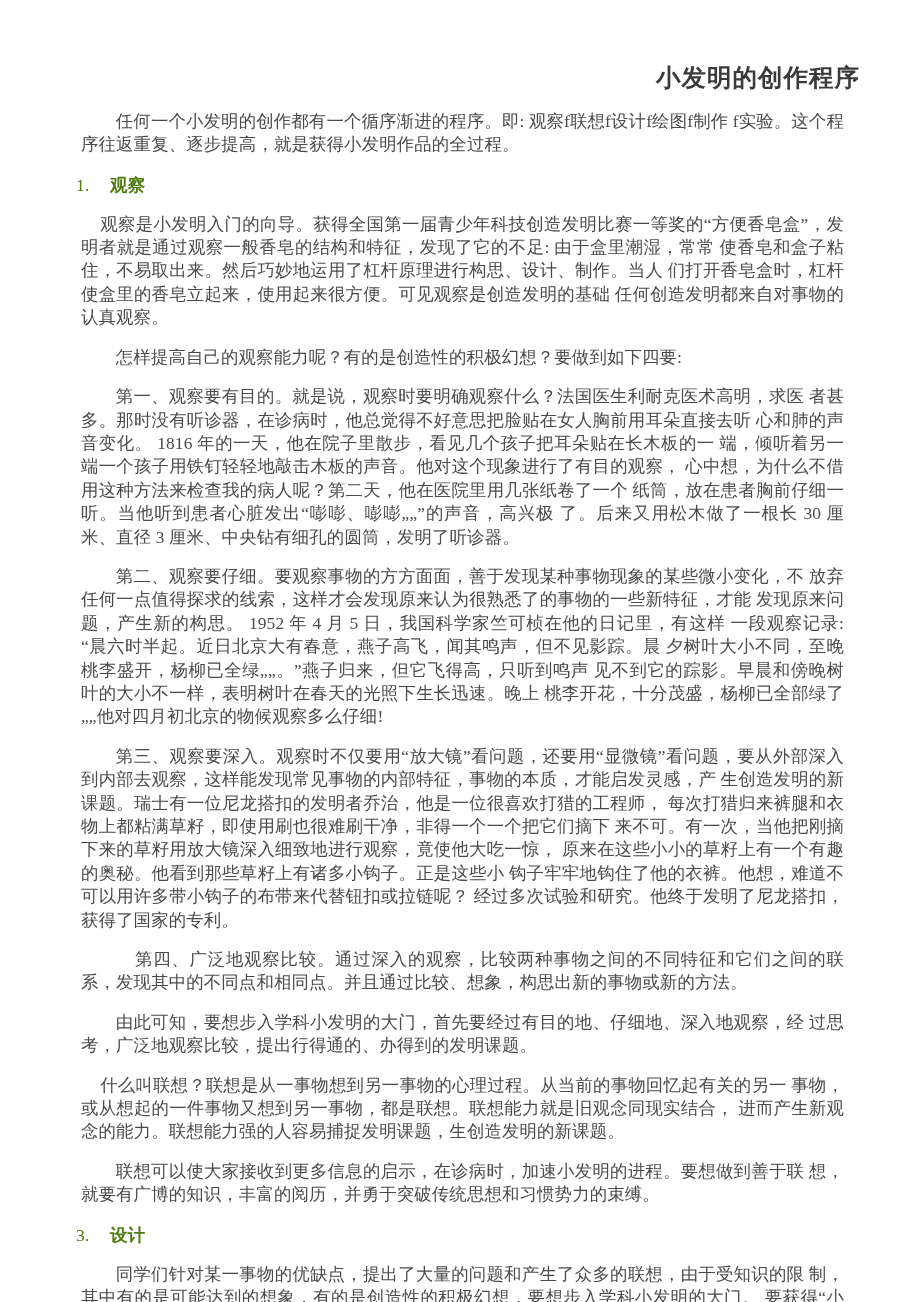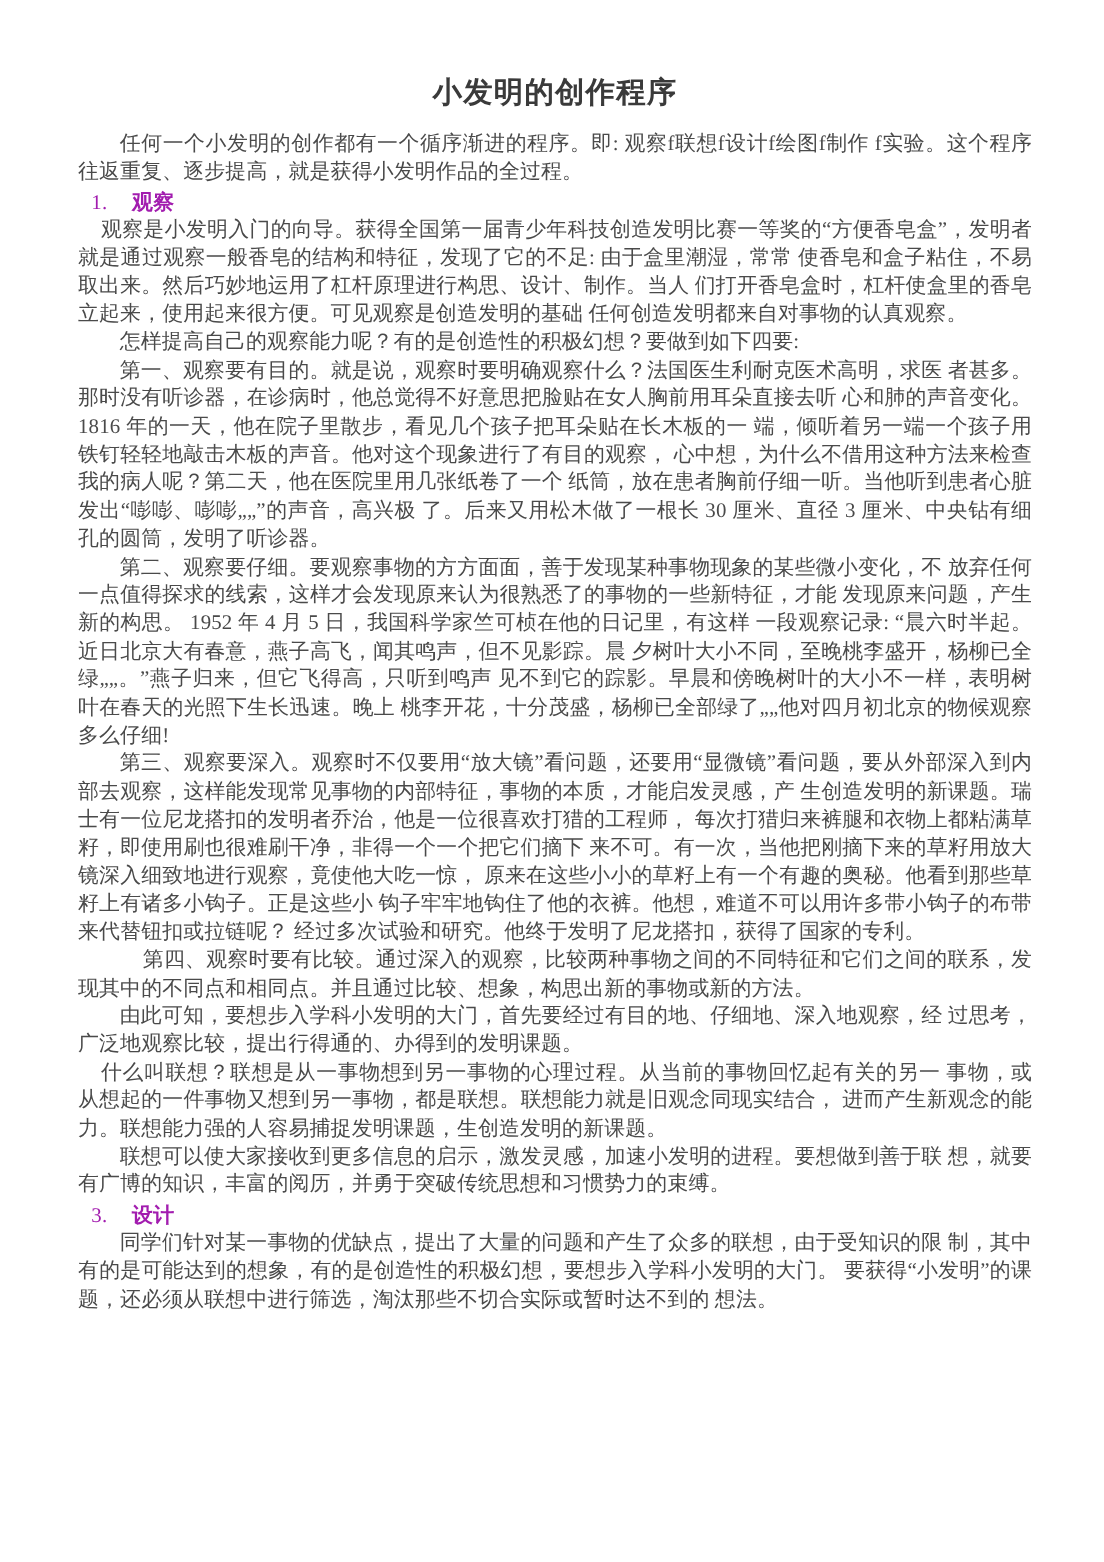--- a/index.html
+++ b/index.html
@@ -16,46 +16,46 @@
   }
   .page {
     box-sizing: border-box;
     width: 920px;
     height: 1302px;
     padding: 56px 60px 0 65px;
     background: #ffffff;
     position: relative;
   }
   .doc-title {
-    text-align: center;
+    text-align: right;
     font-size: 24.5px;
     font-weight: bold;
     color: #3a3a3a;
     letter-spacing: 1px;
     margin: 6px 0 14px 0;
     line-height: 1.3;
     font-family: "Liberation Sans", "DejaVu Sans", sans-serif;
   }
   .para {
     font-size: 17.4px;
     line-height: 23.4px;
     text-align: justify;
     text-justify: inter-ideograph;
     color: #4a4a4a;
-    margin: 0;
+    margin: 16px;
     text-indent: 2em;
     letter-spacing: 0.15px;
   }
   .para.no-indent { text-indent: 0; }
   .para.indent-3 { text-indent: 3.1em; }
   .section-head {
     font-size: 17.4px;
     line-height: 24px;
     font-weight: bold;
-    color: #a21caf;
+    color: #4d7c0f;
     margin: 1px 0 0 0;
     text-indent: 0;
     padding-left: 11px;
     font-family: "Liberation Sans", "DejaVu Sans", sans-serif;
     letter-spacing: 0.4px;
   }
   .section-head .num {
     font-family: "Liberation Serif", "DejaVu Serif", serif;
     font-weight: normal;
     display: inline-block;
@@ -72,24 +72,24 @@
   <p class="para">任何一个小发明的创作都有一个循序渐进的程序。即: 观察f联想f设计f绘图f制作 f实验。这个程序往返重复、逐步提高，就是获得小发明作品的全过程。</p>
 
   <div class="section-head">
     <span class="num">1.</span><span>观察</span>
   </div>
   <p class="para no-indent" style="text-indent:1.1em">观察是小发明入门的向导。获得全国第一届青少年科技创造发明比赛一等奖的“方便香皂盒”，发明者就是通过观察一般香皂的结构和特征，发现了它的不足: 由于盒里潮湿，常常 使香皂和盒子粘住，不易取出来。然后巧妙地运用了杠杆原理进行构思、设计、制作。当人 们打开香皂盒时，杠杆使盒里的香皂立起来，使用起来很方便。可见观察是创造发明的基础 任何创造发明都来自对事物的认真观察。</p>
   <p class="para">怎样提高自己的观察能力呢？有的是创造性的积极幻想？要做到如下四要:</p>
   <p class="para">第一、观察要有目的。就是说，观察时要明确观察什么？法国医生利耐克医术高明，求医 者甚多。那时没有听诊器，在诊病时，他总觉得不好意思把脸贴在女人胸前用耳朵直接去听 心和肺的声音变化。 1816 年的一天，他在院子里散步，看见几个孩子把耳朵贴在长木板的一 端，倾听着另一端一个孩子用铁钉轻轻地敲击木板的声音。他对这个现象进行了有目的观察， 心中想，为什么不借用这种方法来检查我的病人呢？第二天，他在医院里用几张纸卷了一个 纸筒，放在患者胸前仔细一听。当他听到患者心脏发出“嘭嘭、嘭嘭„„”的声音，高兴极 了。后来又用松木做了一根长 30 厘米、直径 3 厘米、中央钻有细孔的圆筒，发明了听诊器。</p>
   <p class="para">第二、观察要仔细。要观察事物的方方面面，善于发现某种事物现象的某些微小变化，不 放弃任何一点值得探求的线索，这样才会发现原来认为很熟悉了的事物的一些新特征，才能 发现原来问题，产生新的构思。 1952 年 4 月 5 日，我国科学家竺可桢在他的日记里，有这样 一段观察记录: “晨六时半起。近日北京大有春意，燕子高飞，闻其鸣声，但不见影踪。晨 夕树叶大小不同，至晚桃李盛开，杨柳已全绿„„。”燕子归来，但它飞得高，只听到鸣声 见不到它的踪影。早晨和傍晚树叶的大小不一样，表明树叶在春天的光照下生长迅速。晚上 桃李开花，十分茂盛，杨柳已全部绿了„„他对四月初北京的物候观察多么仔细!</p>
   <p class="para">第三、观察要深入。观察时不仅要用“放大镜”看问题，还要用“显微镜”看问题，要从外部深入到内部去观察，这样能发现常见事物的内部特征，事物的本质，才能启发灵感，产 生创造发明的新课题。瑞士有一位尼龙搭扣的发明者乔治，他是一位很喜欢打猎的工程师， 每次打猎归来裤腿和衣物上都粘满草籽，即使用刷也很难刷干净，非得一个一个把它们摘下 来不可。有一次，当他把刚摘下来的草籽用放大镜深入细致地进行观察，竟使他大吃一惊， 原来在这些小小的草籽上有一个有趣的奥秘。他看到那些草籽上有诸多小钩子。正是这些小 钩子牢牢地钩住了他的衣裤。他想，难道不可以用许多带小钩子的布带来代替钮扣或拉链呢？ 经过多次试验和研究。他终于发明了尼龙搭扣，获得了国家的专利。</p>
-  <p class="para indent-3">第四、观察时要有比较。通过深入的观察，比较两种事物之间的不同特征和它们之间的联系，发现其中的不同点和相同点。并且通过比较、想象，构思出新的事物或新的方法。</p>
+  <p class="para indent-3">第四、广泛地观察比较。通过深入的观察，比较两种事物之间的不同特征和它们之间的联系，发现其中的不同点和相同点。并且通过比较、想象，构思出新的事物或新的方法。</p>
   <p class="para">由此可知，要想步入学科小发明的大门，首先要经过有目的地、仔细地、深入地观察，经 过思考，广泛地观察比较，提出行得通的、办得到的发明课题。</p>
 
   <p class="para no-indent" style="text-indent:1.1em">什么叫联想？联想是从一事物想到另一事物的心理过程。从当前的事物回忆起有关的另一 事物，或从想起的一件事物又想到另一事物，都是联想。联想能力就是旧观念同现实结合， 进而产生新观念的能力。联想能力强的人容易捕捉发明课题，生创造发明的新课题。</p>
-  <p class="para">联想可以使大家接收到更多信息的启示，激发灵感，加速小发明的进程。要想做到善于联 想，就要有广博的知识，丰富的阅历，并勇于突破传统思想和习惯势力的束缚。</p>
+  <p class="para">联想可以使大家接收到更多信息的启示，在诊病时，加速小发明的进程。要想做到善于联 想，就要有广博的知识，丰富的阅历，并勇于突破传统思想和习惯势力的束缚。</p>
 
   <div class="section-head">
     <span class="num">3.</span><span>设计</span>
   </div>
   <p class="para">同学们针对某一事物的优缺点，提出了大量的问题和产生了众多的联想，由于受知识的限 制，其中有的是可能达到的想象，有的是创造性的积极幻想，要想步入学科小发明的大门。 要获得“小发明”的课题，还必须从联想中进行筛选，淘汰那些不切合实际或暂时达不到的 想法。</p>
 
 </div>
 
 </body></html>

